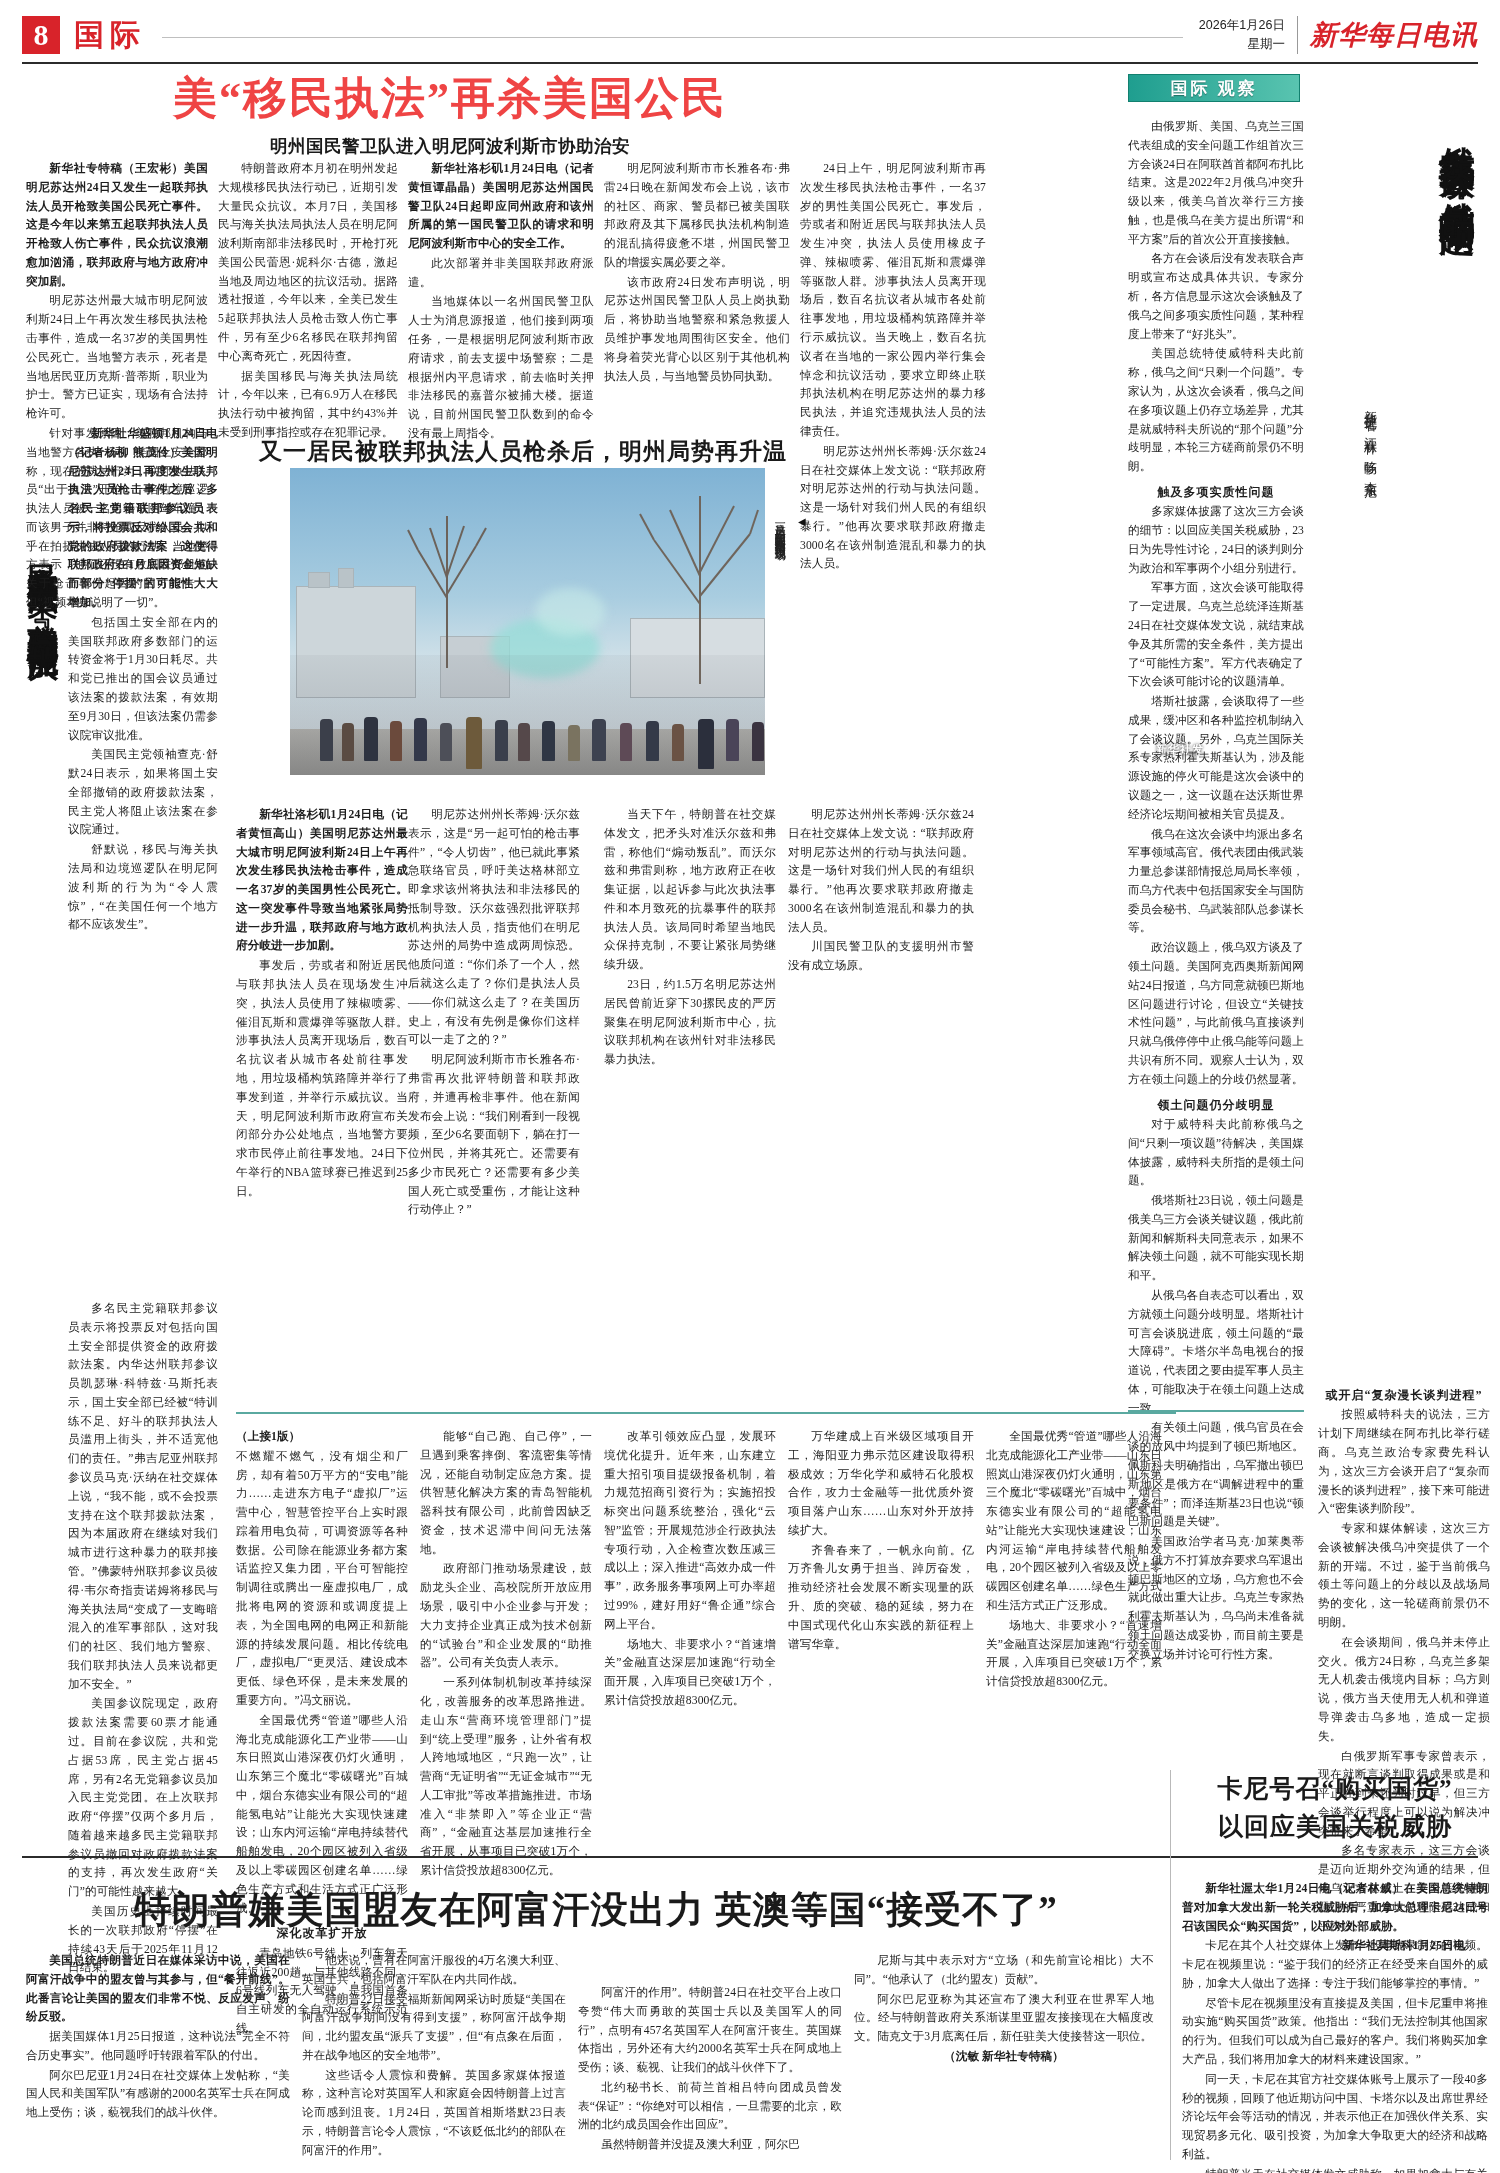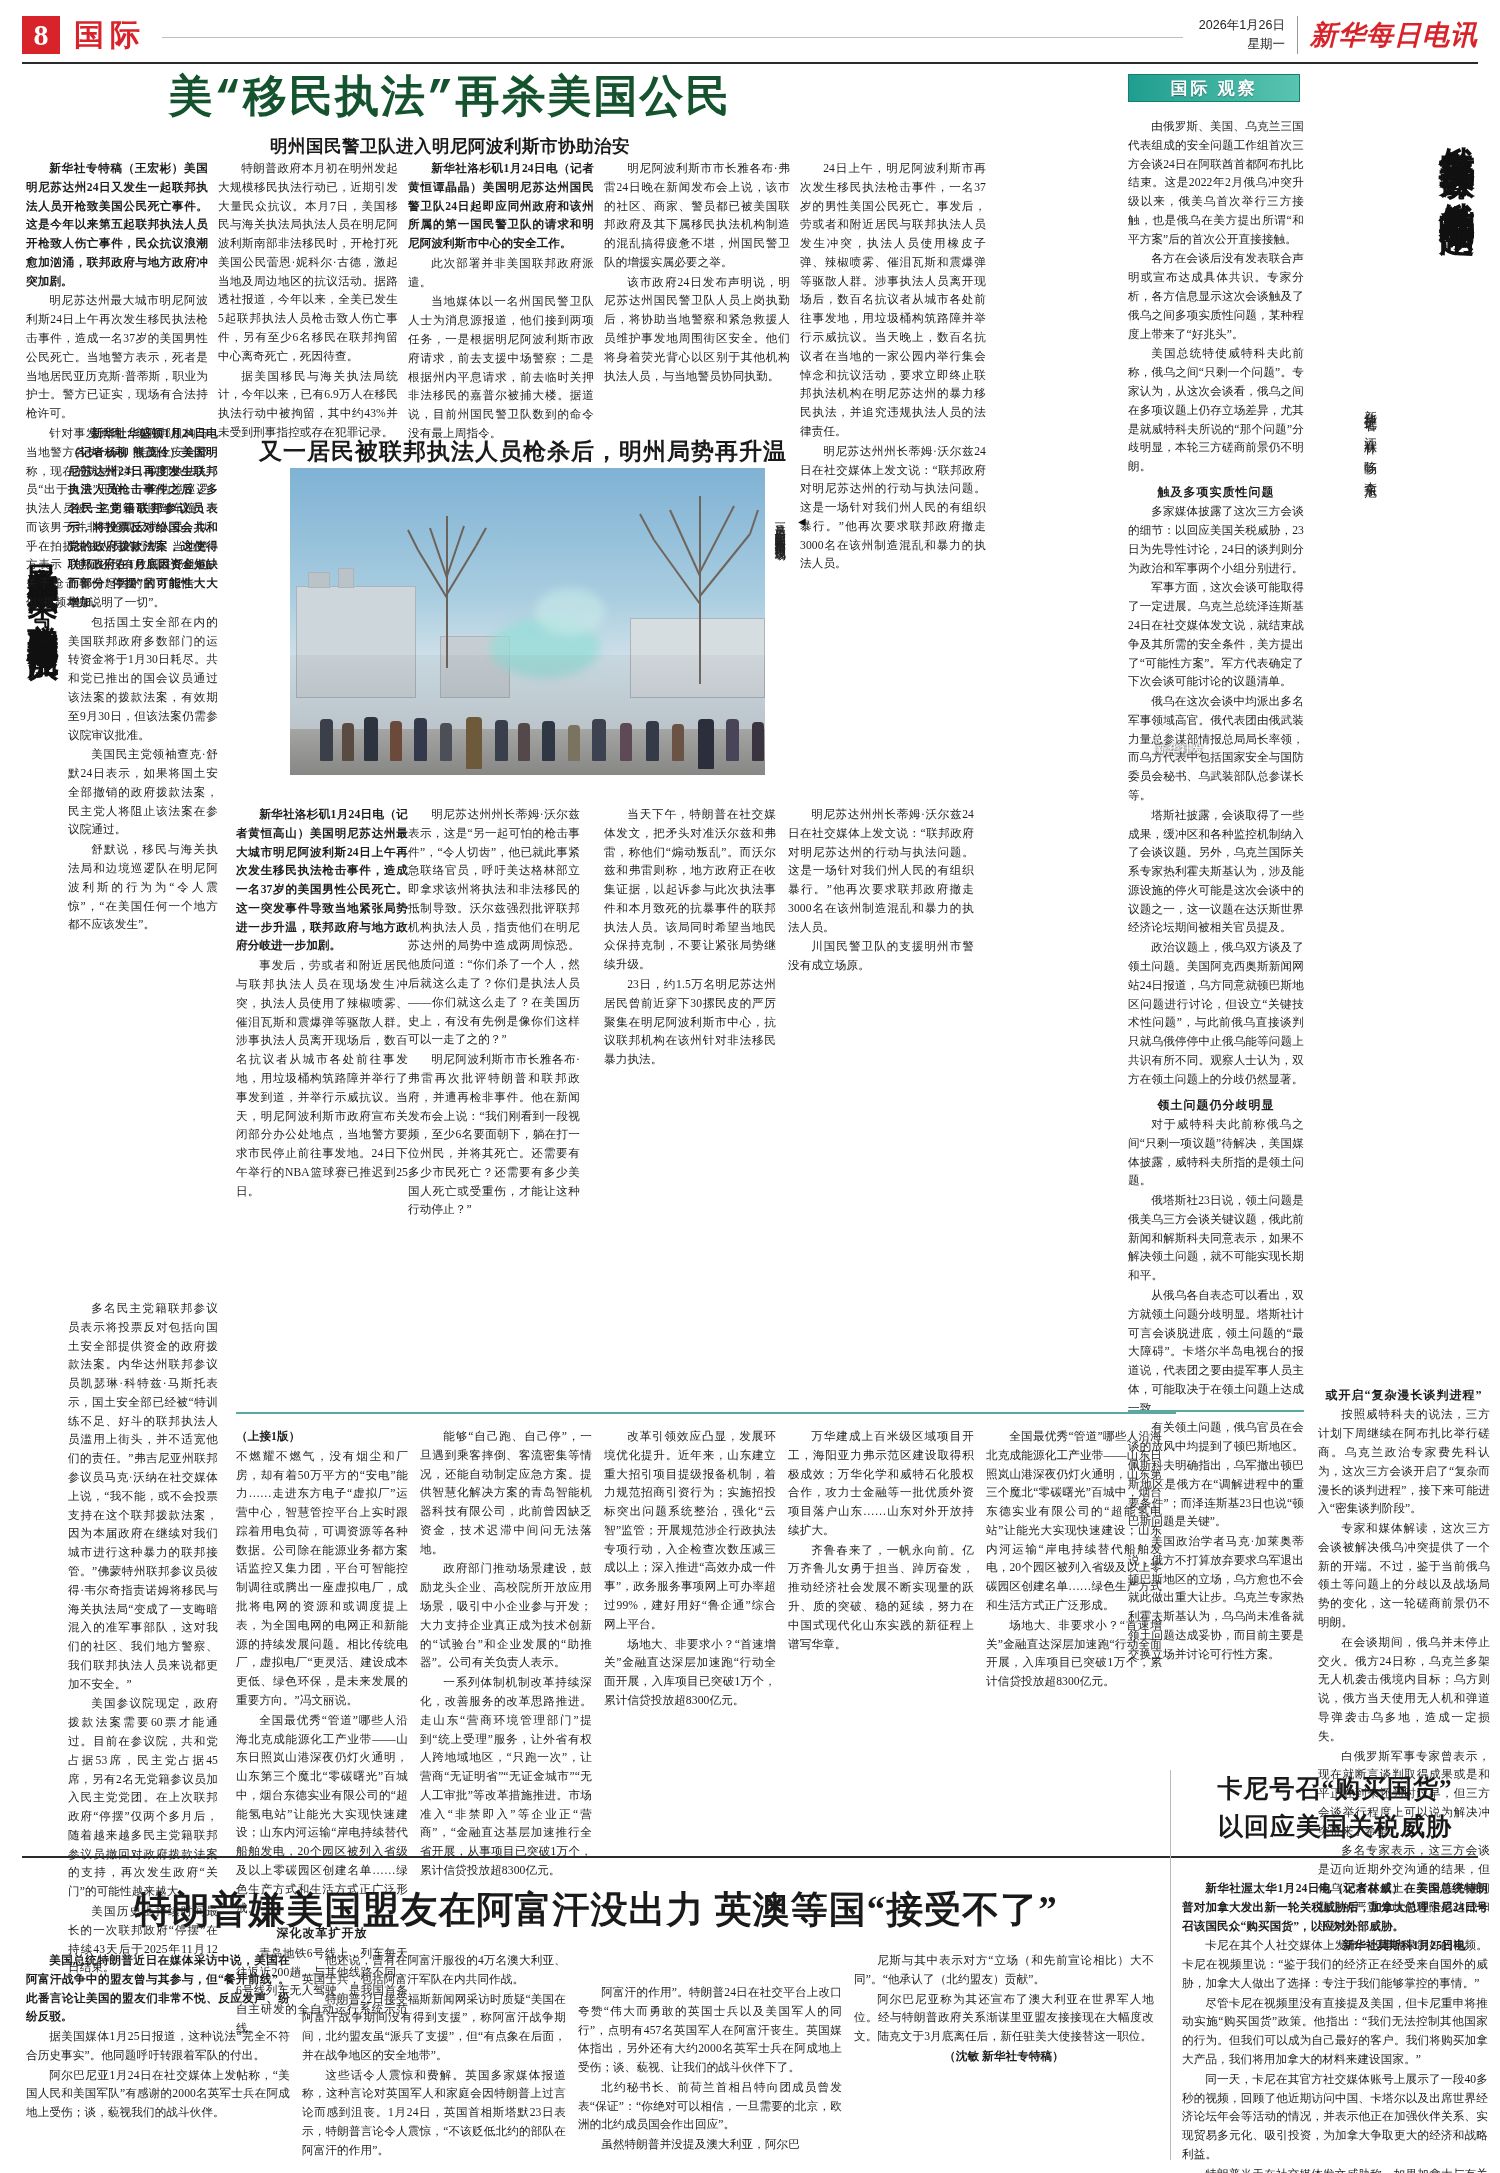--- a/index.html
+++ b/index.html
@@ -82,22 +82,22 @@
   .main-head {
     position: absolute;
     left: 100px; top: 74px; width: 700px;
     text-align: center;
   }
   .main-head h1 {
     font-size: 44px;
     font-weight: bold;
     letter-spacing: 2px;
     line-height: 1.15;
-    font-family: Liberation Mono, monospace;
-    color: #14532d;
+    font-family: Liberation Serif, serif;
+    color: #ef4444;
   }
   .main-sub {
     margin-top: 9px;
     font-size: 17.5px;
     font-weight: bold;
     letter-spacing: 0.5px;
     color: #1a1a1a;
     font-family: "Liberation Serif", serif;
   }
 
@@ -413,22 +413,22 @@
     <p>川国民警卫队的支援明州市警没有成立场原。</p>
   </div>
 
   <div class="col" style="left:1128px; top:118px; width:176px; height:1220px;">
     <p>由俄罗斯、美国、乌克兰三国代表组成的安全问题工作组首次三方会谈24日在阿联酋首都阿布扎比结束。这是2022年2月俄乌冲突升级以来，俄美乌首次举行三方接触，也是俄乌在美方提出所谓“和平方案”后的首次公开直接接触。</p>
     <p>各方在会谈后没有发表联合声明或宣布达成具体共识。专家分析，各方信息显示这次会谈触及了俄乌之间多项实质性问题，某种程度上带来了“好兆头”。</p>
     <p>美国总统特使威特科夫此前称，俄乌之间“只剩一个问题”。专家认为，从这次会谈看，俄乌之间在多项议题上仍存立场差异，尤其是就威特科夫所说的“那个问题”分歧明显，本轮三方磋商前景仍不明朗。</p>
     <p class="subhead">触及多项实质性问题</p>
     <p>多家媒体披露了这次三方会谈的细节：以回应美国关税威胁，23日为先导性讨论，24日的谈判则分为政治和军事两个小组分别进行。</p>
     <p>军事方面，这次会谈可能取得了一定进展。乌克兰总统泽连斯基24日在社交媒体发文说，就结束战争及其所需的安全条件，美方提出了“可能性方案”。军方代表确定了下次会谈可能讨论的议题清单。</p>
+    <p>塔斯社披露，会谈取得了一些成果，缓冲区和各种监控机制纳入了会谈议题。另外，乌克兰国际关系专家热利霍夫斯基认为，涉及能源设施的停火可能是这次会谈中的议题之一，这一议题在达沃斯世界经济论坛期间被相关官员提及。</p>
     <p>俄乌在这次会谈中均派出多名军事领域高官。俄代表团由俄武装力量总参谋部情报总局局长率领，而乌方代表中包括国家安全与国防委员会秘书、乌武装部队总参谋长等。</p>
-    <p>塔斯社披露，会谈取得了一些成果，缓冲区和各种监控机制纳入了会谈议题。另外，乌克兰国际关系专家热利霍夫斯基认为，涉及能源设施的停火可能是这次会谈中的议题之一，这一议题在达沃斯世界经济论坛期间被相关官员提及。</p>
     <p>政治议题上，俄乌双方谈及了领土问题。美国阿克西奥斯新闻网站24日报道，乌方同意就顿巴斯地区问题进行讨论，但设立“关键技术性问题”，与此前俄乌直接谈判只就乌俄停停中止俄乌能等问题上共识有所不同。观察人士认为，双方在领土问题上的分歧仍然显著。</p>
     <p class="subhead">领土问题仍分歧明显</p>
     <p>对于威特科夫此前称俄乌之间“只剩一项议题”待解决，美国媒体披露，威特科夫所指的是领土问题。</p>
     <p>俄塔斯社23日说，领土问题是俄美乌三方会谈关键议题，俄此前新闻和解斯科夫同意表示，如果不解决领土问题，就不可能实现长期和平。</p>
     <p>从俄乌各自表态可以看出，双方就领土问题分歧明显。塔斯社计可言会谈脱进底，领土问题的“最大障碍”。卡塔尔半岛电视台的报道说，代表团之要由提军事人员主体，可能取决于在领土问题上达成一致。</p>
     <p>有关领土问题，俄乌官员在会谈的放风中均提到了顿巴斯地区。佩斯科夫明确指出，乌军撤出顿巴斯地区是俄方在“调解进程中的重要条件”；而泽连斯基23日也说“顿巴斯问题是关键”。</p>
     <p>美国政治学者马克·加莱奥蒂说，俄方不打算放弃要求乌军退出顿巴斯地区的立场，乌方愈也不会就此做出重大让步。乌克兰专家热利霍夫斯基认为，乌乌尚未准备就领土问题达成妥协，而目前主要是交换立场并讨论可行性方案。</p>
   </div>
 
   <div class="hr-teal" style="left:1128px; top:1410px; width:176px;"></div>

